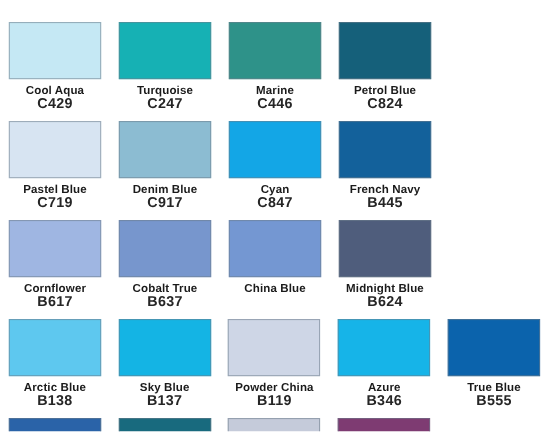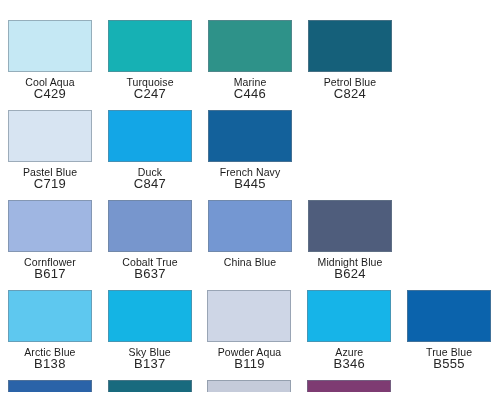--- a/index.html
+++ b/index.html
@@ -22,20 +22,21 @@
     top: 0;
     width: 500px;
     height: 395px;
   }
 
   .swatch-row {
     display: flex;
     width: 499px;
     height: 90px;
     box-sizing: border-box;
+    font-weight: bold;
   }
   .swatch-row.first-row { height: 110px; padding-top: 20px; }
 
   .swatch-cell {
     width: 100px;
     box-sizing: border-box;
     display: flex;
     flex-direction: column;
     align-items: center;
   }
@@ -104,22 +105,27 @@
         <div class="swatch-code">C824</div>
       </div>
     </div>
     <div class="swatch-row">
       <div class="swatch-cell">
         <div class="swatch-chip" style="background: rgb(215, 228, 242);"></div>
         <div class="swatch-name">Pastel Blue</div>
         <div class="swatch-code">C719</div>
       </div>
       <div class="swatch-cell">
+        <div class="swatch-chip" style="background: rgb(140, 188, 210);"></div>
+        <div class="swatch-name">Denim Blue</div>
+        <div class="swatch-code">C917</div>
+      </div>
+      <div class="swatch-cell">
         <div class="swatch-chip" style="background: rgb(19, 166, 230);"></div>
-        <div class="swatch-name">Duck</div>
+        <div class="swatch-name">Cyan</div>
         <div class="swatch-code">C847</div>
       </div>
       <div class="swatch-cell">
         <div class="swatch-chip" style="background: rgb(19, 97, 155);"></div>
         <div class="swatch-name">French Navy</div>
         <div class="swatch-code">B445</div>
       </div>
     </div>
     <div class="swatch-row">
       <div class="swatch-cell">
@@ -149,21 +155,21 @@
         <div class="swatch-name">Arctic Blue</div>
         <div class="swatch-code">B138</div>
       </div>
       <div class="swatch-cell">
         <div class="swatch-chip" style="background: rgb(20, 180, 228);"></div>
         <div class="swatch-name">Sky Blue</div>
         <div class="swatch-code">B137</div>
       </div>
       <div class="swatch-cell">
         <div class="swatch-chip" style="background: rgb(206, 214, 230);"></div>
-        <div class="swatch-name">Powder Aqua</div>
+        <div class="swatch-name">Powder China</div>
         <div class="swatch-code">B119</div>
       </div>
       <div class="swatch-cell">
         <div class="swatch-chip" style="background: rgb(22, 180, 232);"></div>
         <div class="swatch-name">Azure</div>
         <div class="swatch-code">B346</div>
       </div>
       <div class="swatch-cell">
         <div class="swatch-chip" style="background: rgb(11, 99, 172);"></div>
         <div class="swatch-name">True Blue</div>

